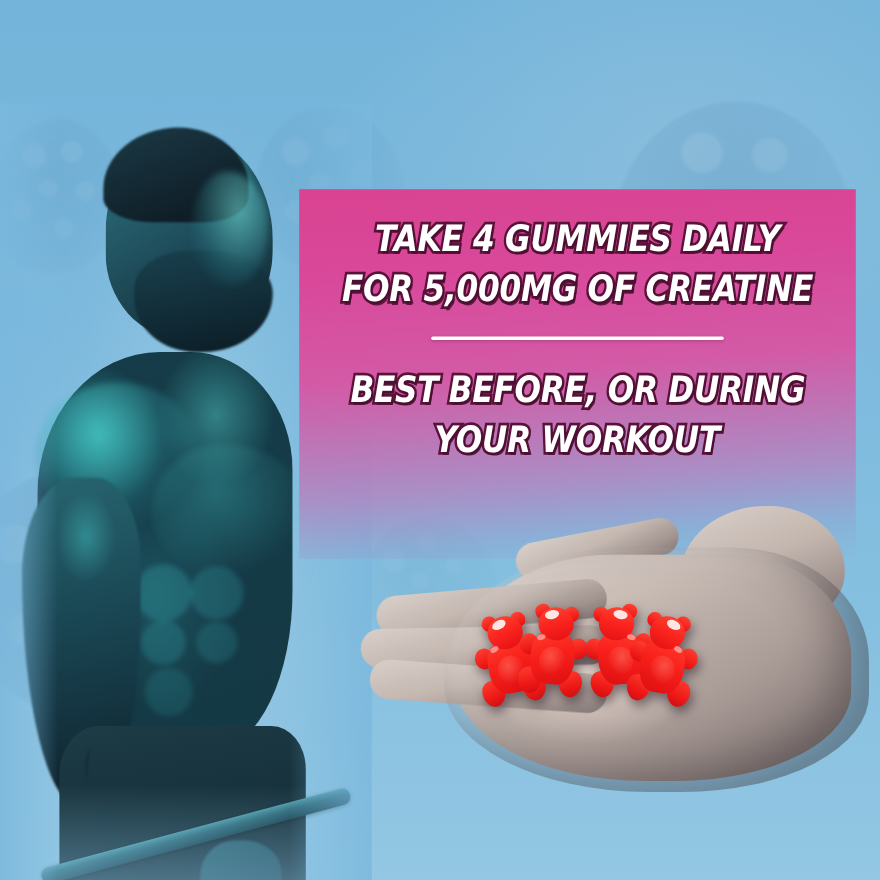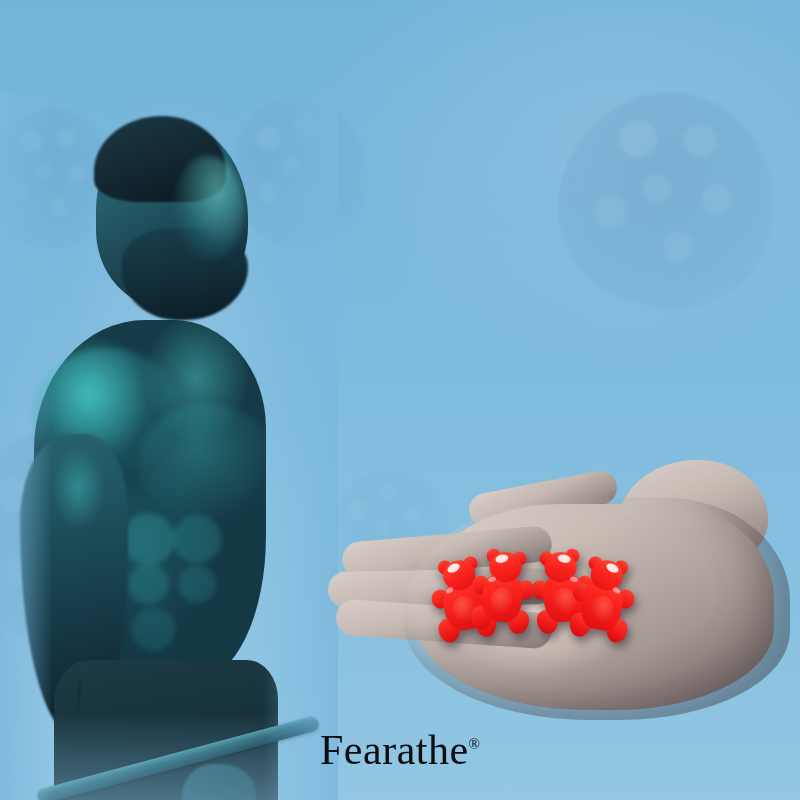--- a/index.html
+++ b/index.html
@@ -484,20 +484,29 @@
     <div class="fig-beard"></div>
     <div class="fig-face-lit"></div>
     <div class="fig-shorts"></div>
     <div class="fig-shorts-fold"></div>
     <div class="fig-bar"></div>
     <div class="fig-hand-bar"></div>
     <div class="fig-fade"></div>
   </div>
 
 
+  <div class="panel">
+    <div class="panel-inner">
+      <div class="panel-line">TAKE 4 GUMMIES DAILY</div>
+      <div class="panel-line">FOR 5,000MG OF CREATINE</div>
+      <div class="panel-divider"></div>
+      <div class="panel-line">BEST BEFORE, OR DURING</div>
+      <div class="panel-line">YOUR WORKOUT</div>
+    </div>
+  </div>
 
   <div class="hand-wrap">
     <div class="finger finger-4"></div>
     <div class="thumb"></div>
     <div class="palm"></div>
     <div class="finger finger-1"></div>
     <div class="finger finger-2"></div>
     <div class="finger finger-3"></div>
     <div class="palm-crease"></div>
     <div class="hand-shadow"></div>
@@ -551,15 +560,14 @@
         <div class="bear-belly"></div>
         <div class="bear-ear l"></div>
         <div class="bear-ear r"></div>
         <div class="bear-head"></div>
         <div class="bear-shine"></div>
         <div class="bear-shine2"></div>
       </div>
     </div>
   </div>
 
-  <div class="brand"><span>Fearathe</span><span class="reg">®</span></div>
 
 </div>
 
 </body></html>

